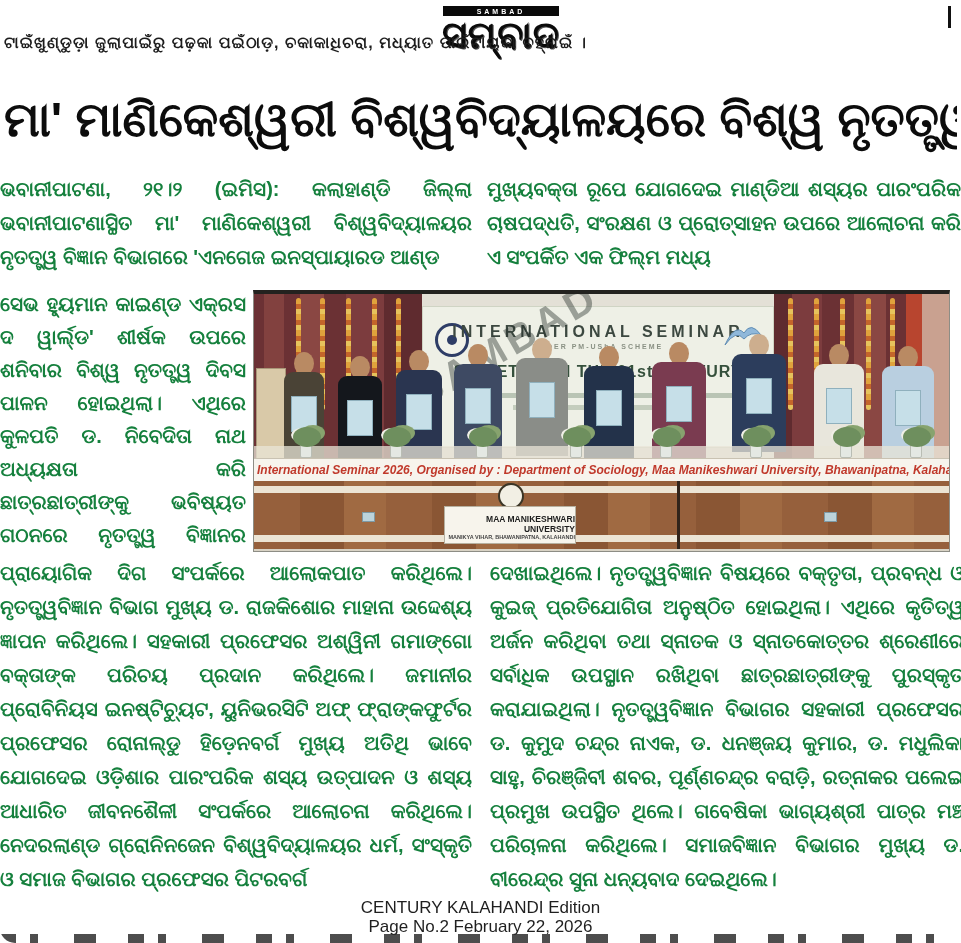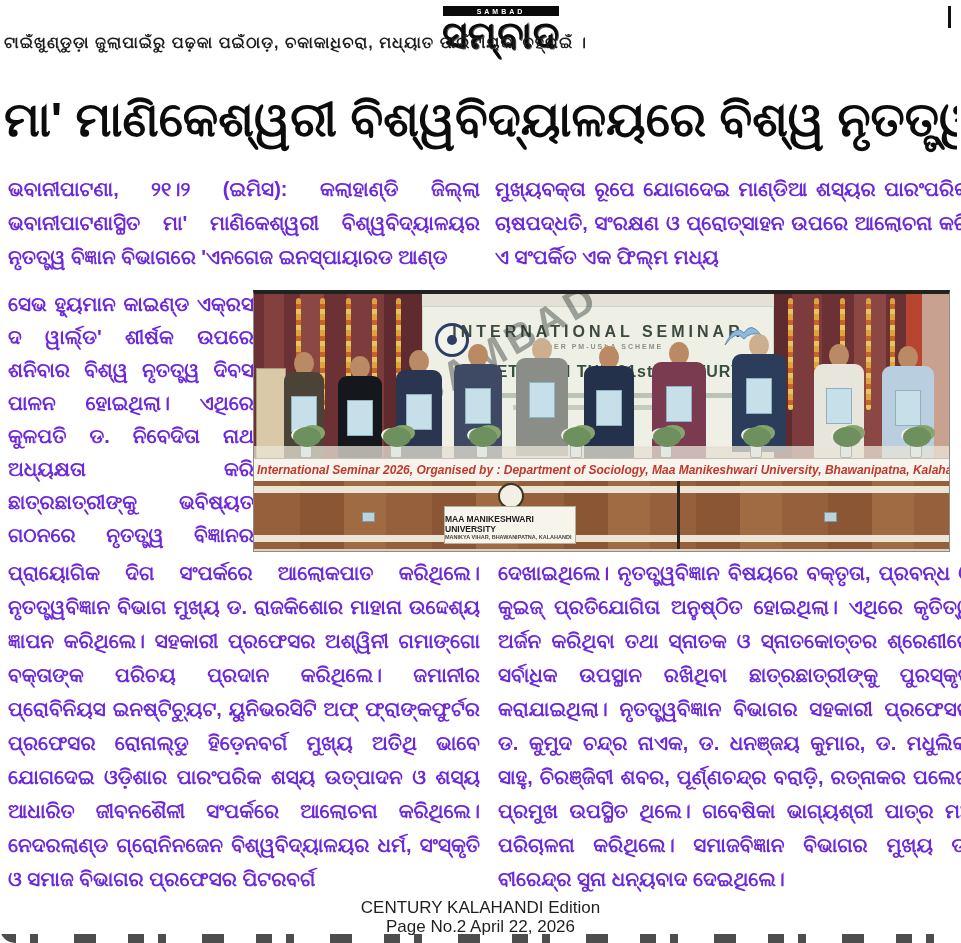--- a/index.html
+++ b/index.html
@@ -24,22 +24,22 @@
     position:absolute; left:4px; top:34px; width:880px; height:26px; overflow:hidden;
     font-size:16px; font-weight:700; color:#1c1c1c; letter-spacing:1px; white-space:nowrap;
   }
   
   .headline {
     position:absolute; left:4px; top:78px; width:953px; height:86px; overflow:hidden;
     font-size:48px; line-height:84px; font-weight:800; color:#0c0c0c; white-space:nowrap;
   }
   
   .body-text {
-    position:absolute; font-size:20px; line-height:34px; font-weight:600; color:#6d28d9;
-    text-align:justify; overflow:hidden; word-break:break-word;margin-left:8px;
+    position:absolute; font-size:20px; line-height:34px; font-weight:600; color:#15803d;
+    text-align:justify; overflow:hidden; word-break:break-word;
   }
   .col1top   { left:0;   top:172px; width:472px; height:116px; }
   .col2top   { left:487px; top:172px; width:474px; height:116px; }
   .col1narrow{ left:0;   top:288px; width:246px; height:266px; line-height:33px; }
   .col1bottom{ left:0;   top:556px; width:472px; height:346px; }
   .col2bottom{ left:490px; top:556px; width:474px; height:346px; }
   
   .photo {
     position:absolute; left:253px; top:290px; width:697px; height:262px;
     background:#e3e0d6; border:1px solid #8d8d85; border-top:4px solid #23221f; overflow:hidden;
@@ -81,21 +81,21 @@
   .tstrip { left:0; top:164px; width:697px; height:23px; background:#f7f4ed; border-top:1px solid #c9c2b2;
     font-size:12px; line-height:23px; font-weight:700; font-style:italic; color:#c0392b;
     white-space:nowrap; overflow:hidden; padding-left:3px; }
   .wood { left:0; top:187px; width:697px; height:68px;
     background:repeating-linear-gradient(90deg,#96603c 0 46px,#8a5634 46px 90px,#a06a42 90px 132px); }
   .wood:before, .wood:after { content:""; position:absolute; left:0; right:0; height:7px; background:#ece4d4; }
   .wood:before { top:5px; } .wood:after { bottom:7px; }
   .wood-divider { left:423px; top:187px; width:3px; height:68px; background:#31241b; }
   .wood-mark { width:13px; height:10px; top:218px; background:#bcd3da; border:1px solid #7e9aa5; }
   .sign { left:190px; top:212px; width:132px; height:38px; background:#f7f4ec; border:1px solid #b6b0a0;
-    text-align:left; }
+    text-align:right; }
   .sign-emblem { left:244px; top:189px; width:26px; height:26px; border-radius:50%; background:#f2efe4;
     border:2px solid #3a3526; }
   .sign-l1 { position:static; display:block; font-size:8.5px; font-weight:800; color:#1d1d1d; margin-top:7px; }
   .sign-l2 { position:static; display:block; font-size:5.5px; font-weight:700; color:#444; }
   .lectern { left:2px; top:74px; width:30px; height:104px; background:#d9c9a8; border:1px solid #a99879; }
   .floor { left:0; top:255px; width:697px; height:7px; background:#d8d2c4; }
   
   .footer { position:absolute; left:0; top:898px; width:961px; text-align:center;
     font-size:17px; line-height:19px; color:#1f1f1f; }
   .crop-strip { position:absolute; left:0; top:934px; width:961px; height:9px;
@@ -248,17 +248,17 @@
       <span class="sign-l2">MANIKYA VIHAR, BHAWANIPATNA, KALAHANDI</span>
     </span>
     <span class="floor"></span>
   </figure>
 
   <div class="body-text col1bottom">ପ୍ରାୟୋଗିକ ଦିଗ ସଂପର୍କରେ ଆଲୋକପାତ କରିଥିଲେ। ନୃତତ୍ତ୍ୱବିଜ୍ଞାନ ବିଭାଗ ମୁଖ୍ୟ ଡ. ରାଜକିଶୋର ମାହାନା ଉଦ୍ଦେଶ୍ୟ ଜ୍ଞାପନ କରିଥିଲେ। ସହକାରୀ ପ୍ରଫେସର ଅଶ୍ୱିନୀ ଗମାଙ୍ଗୋ ବକ୍ତାଙ୍କ ପରିଚୟ ପ୍ରଦାନ କରିଥିଲେ। ଜମାନୀର ପ୍ରୋବିନିୟସ ଇନଷ୍ଟିଚ୍ୟୁଟ, ୟୁନିଭରସିଟି ଅଫ୍ ଫ୍ରାଙ୍କଫୁର୍ଟର ପ୍ରଫେସର ରୋନାଲ୍ଡୁ ହିଡ଼େନବର୍ଗ ମୁଖ୍ୟ ଅତିଥି ଭାବେ ଯୋଗଦେଇ ଓଡ଼ିଶାର ପାରଂପରିକ ଶସ୍ୟ ଉତ୍ପାଦନ ଓ ଶସ୍ୟ ଆଧାରିତ ଜୀବନଶୈଳୀ ସଂପର୍କରେ ଆଲୋଚନା କରିଥିଲେ। ନେଦରଲାଣ୍ଡ ଗ୍ରୋନିନଜେନ ବିଶ୍ୱବିଦ୍ୟାଳୟର ଧର୍ମ, ସଂସ୍କୃତି ଓ ସମାଜ ବିଭାଗର ପ୍ରଫେସର ପିଟରବର୍ଗ</div>
   <div class="body-text col2bottom">ଦେଖାଇଥିଲେ। ନୃତତ୍ତ୍ୱବିଜ୍ଞାନ ବିଷୟରେ ବକ୍ତୃତା, ପ୍ରବନ୍ଧ ଓ କୁଇଜ୍ ପ୍ରତିଯୋଗିତା ଅନୁଷ୍ଠିତ ହୋଇଥିଲା। ଏଥିରେ କୃତିତ୍ୱ ଅର୍ଜନ କରିଥିବା ତଥା ସ୍ନାତକ ଓ ସ୍ନାତକୋତ୍ତର ଶ୍ରେଣୀରେ ସର୍ବାଧିକ ଉପସ୍ଥାନ ରଖିଥିବା ଛାତ୍ରଛାତ୍ରୀଙ୍କୁ ପୁରସ୍କୃତ କରାଯାଇଥିଲା। ନୃତତ୍ତ୍ୱବିଜ୍ଞାନ ବିଭାଗର ସହକାରୀ ପ୍ରଫେସର ଡ. କୁମୁଦ ଚନ୍ଦ୍ର ନାଏକ, ଡ. ଧନଞ୍ଜୟ କୁମାର, ଡ. ମଧୁଲିକା ସାହୁ, ଚିରଞ୍ଜିବୀ ଶବର, ପୂର୍ଣ୍ଣଚନ୍ଦ୍ର ବରାଡ଼ି, ରତ୍ନାକର ପଲେଇ ପ୍ରମୁଖ ଉପସ୍ଥିତ ଥିଲେ। ଗବେଷିକା ଭାଗ୍ୟଶ୍ରୀ ପାତ୍ର ମଞ୍ଚ ପରିଚାଳନା କରିଥିଲେ। ସମାଜବିଜ୍ଞାନ ବିଭାଗର ମୁଖ୍ୟ ଡ. ବୀରେନ୍ଦ୍ର ସୁନା ଧନ୍ୟବାଦ ଦେଇଥିଲେ।</div>
 
   <div class="footer">
     <div>CENTURY KALAHANDI Edition</div>
-    <div>Page No.2 April 22, 2026</div>
+    <div>Page No.2 February 22, 2026</div>
   </div>
 
   <div class="crop-strip"></div>
 </div>
 
 </body></html>

